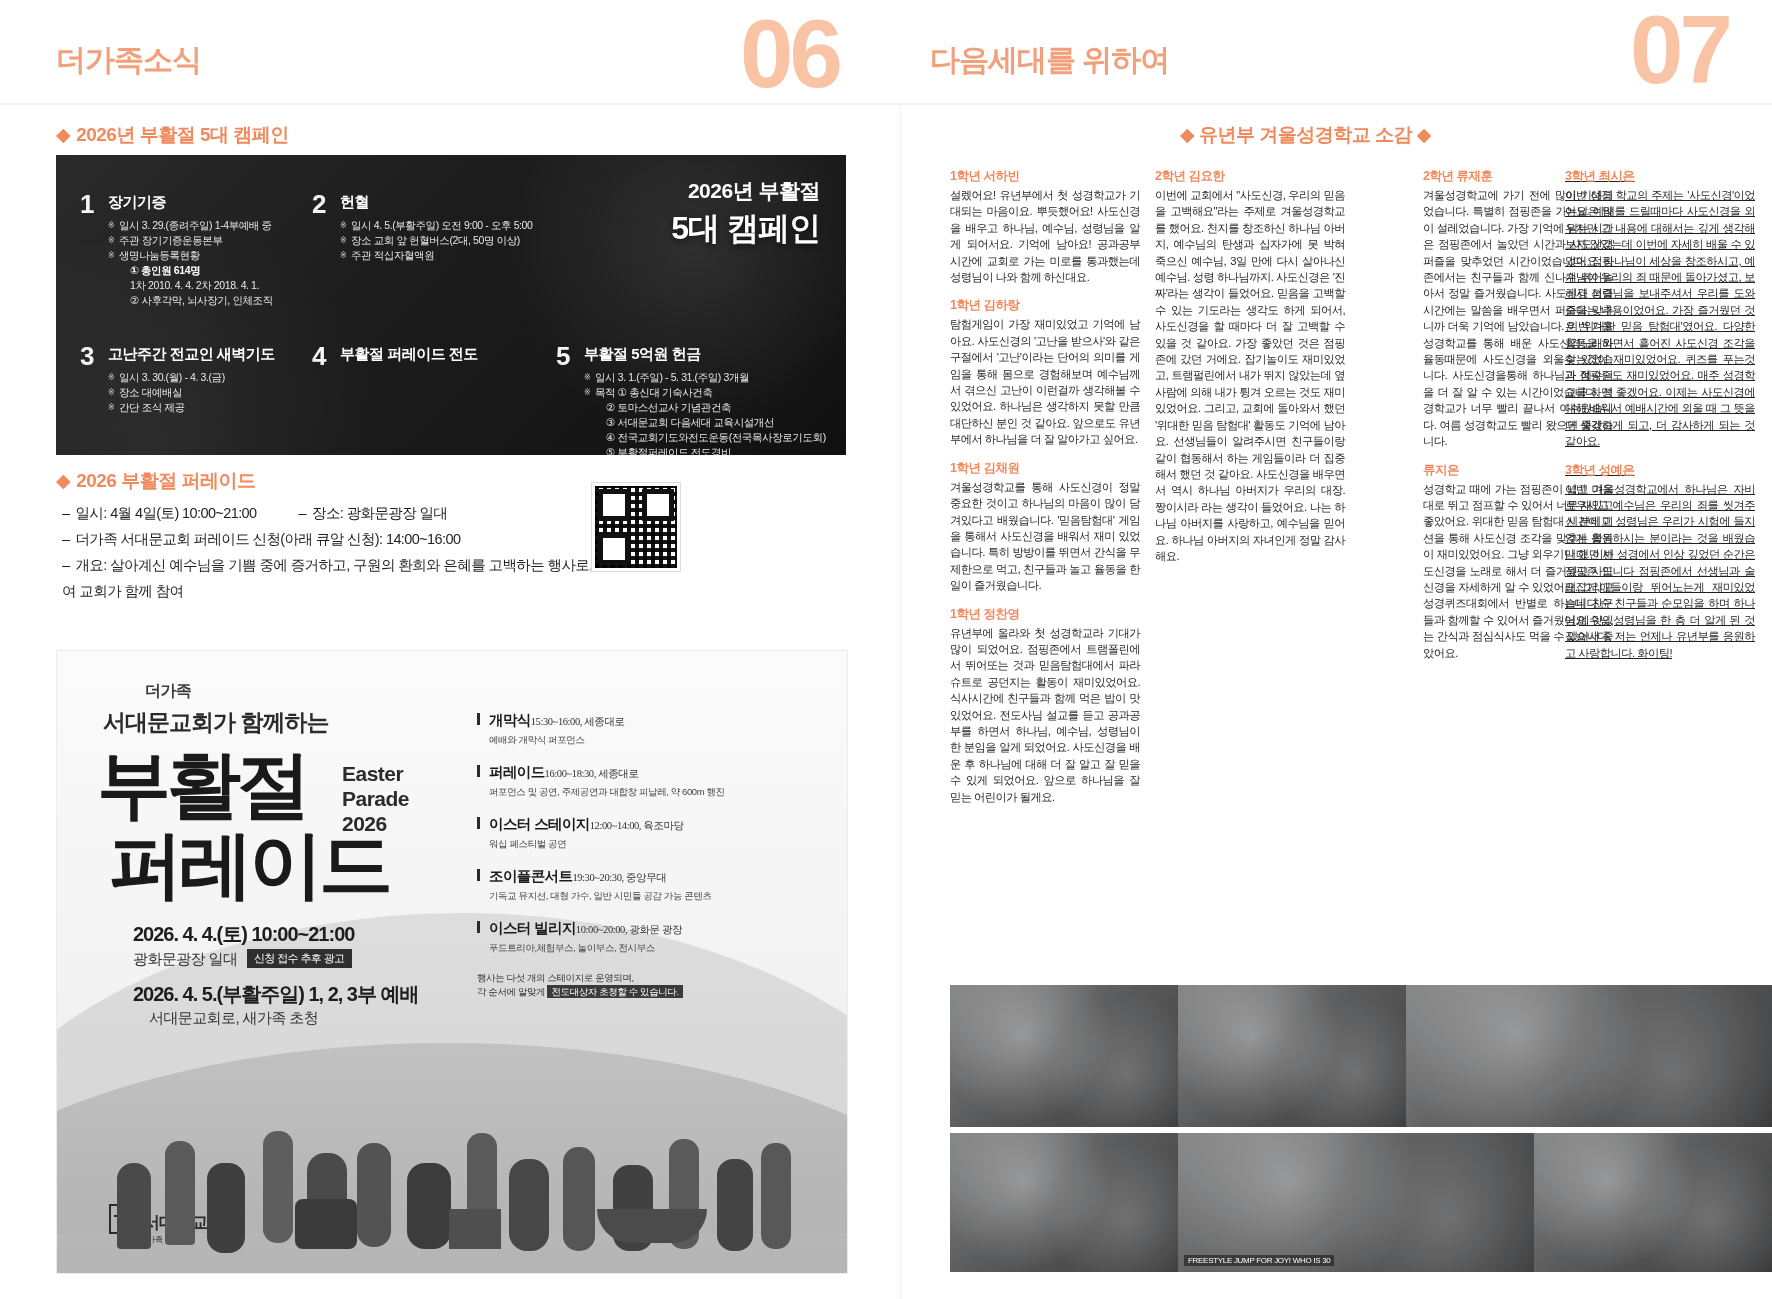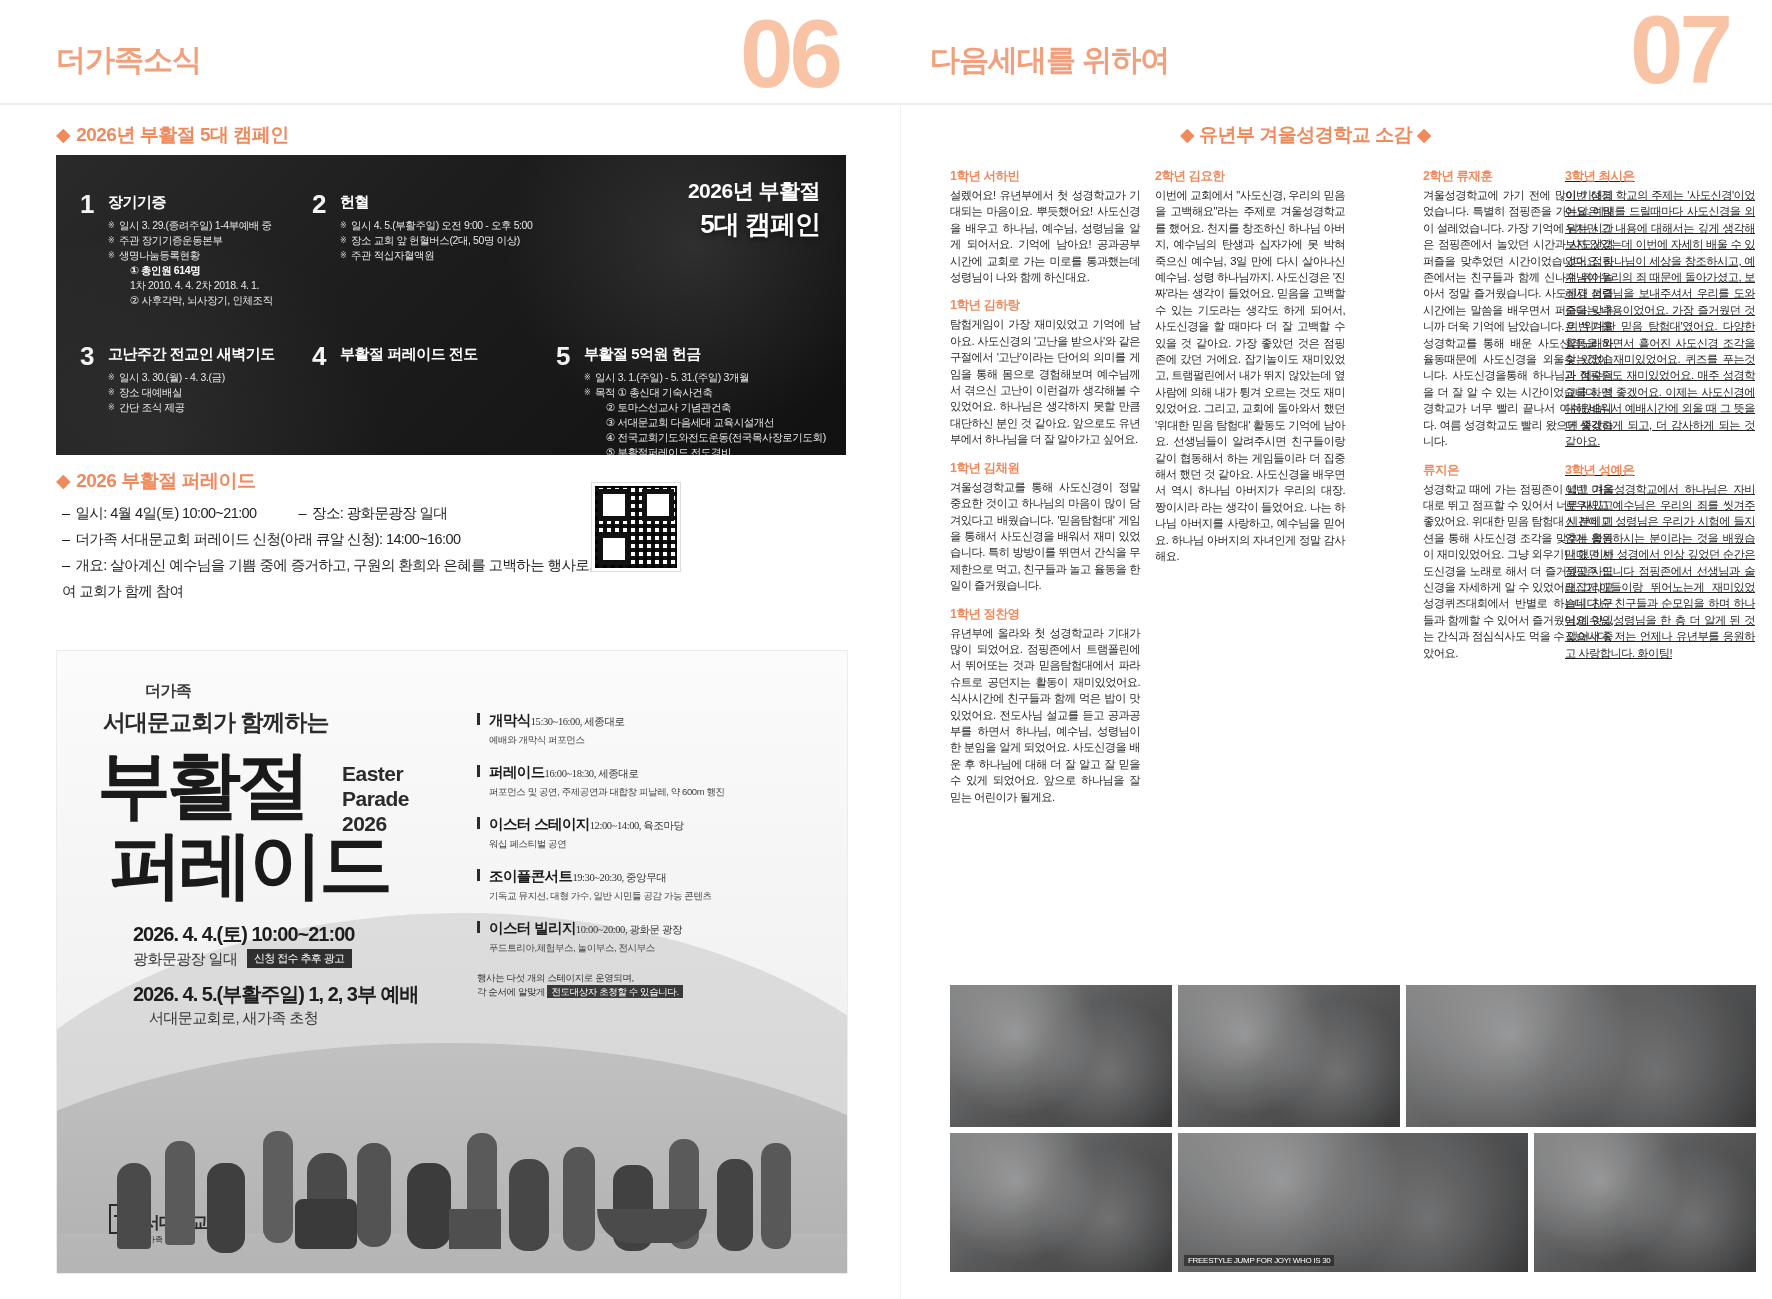--- a/index.html
+++ b/index.html
@@ -43,21 +43,21 @@
     content:"";position:absolute;right:-60px;top:-120px;width:420px;height:420px;
     background:radial-gradient(circle at 50% 50%,rgba(255,255,255,.10),rgba(255,255,255,0) 65%);
   }
   .camp-card:after{
     content:"";position:absolute;left:-160px;bottom:-200px;width:520px;height:420px;
     background:radial-gradient(circle at 50% 50%,rgba(255,255,255,.06),rgba(255,255,255,0) 70%);
     transform:rotate(-12deg);
   }
   .camp-title{position:absolute;right:26px;top:22px;text-align:right;z-index:3;}
   .camp-title .y{font-size:21px;font-weight:bold;letter-spacing:-0.5px;}
-  .camp-title .m{font-size:26px;font-weight:bold;letter-spacing:-1px;margin-top:2px;
+  .camp-title .m{font-size:32px;font-weight:bold;letter-spacing:-1px;margin-top:2px;
     text-shadow:0 2px 6px rgba(0,0,0,.6);}
   .camp-item{position:absolute;z-index:3;}
   .camp-item .no{
     position:absolute;left:0;top:-4px;font-size:26px;font-weight:bold;color:#ffffff;opacity:.95;
   }
   .camp-item .ttl{
     margin-left:28px;font-size:15px;font-weight:bold;color:#fff;letter-spacing:-0.5px;
   }
   .camp-item ul{margin:6px 0 0 28px;padding:0;list-style:none;}
   .camp-item li{
@@ -151,21 +151,21 @@
   .rcol{position:absolute;color:#231f20;}
   .rcol .nm{font-size:12.5px;font-weight:bold;color:#f08a5d;letter-spacing:-0.5px;margin-bottom:2px;}
   .rcol p{margin:0 0 12px 0;font-size:11.3px;line-height:16.4px;letter-spacing:-0.55px;text-align:justify;}
   #rc1{left:950px;top:168px;width:190px;}
   #rc2{left:1155px;top:168px;width:190px;}
   #rc3{left:1423px;top:168px;width:190px;}
   #rc4{left:1565px;top:168px;width:190px;text-decoration:underline;}
 
   
   .photos{position:absolute;left:950px;top:985px;width:806px;height:287px;}
-  .ph{position:absolute;background:#0f172a;overflow:hidden;}
+  .ph{position:absolute;background:#0f172a;overflow:hidden;padding-left:24px;}
   .ph:after{
     content:"";position:absolute;inset:0;
     background:
       radial-gradient(circle at 30% 35%,rgba(255,255,255,.35),rgba(255,255,255,0) 45%),
       radial-gradient(circle at 72% 62%,rgba(255,255,255,.22),rgba(255,255,255,0) 40%),
       linear-gradient(140deg,#8d8d8d 0%,#5e5e5e 45%,#3c3c3c 100%);
     mix-blend-mode:normal;opacity:.95;
   }
   .ph .tagline{
     position:absolute;left:6px;bottom:6px;z-index:2;color:#fff;font-size:8px;

